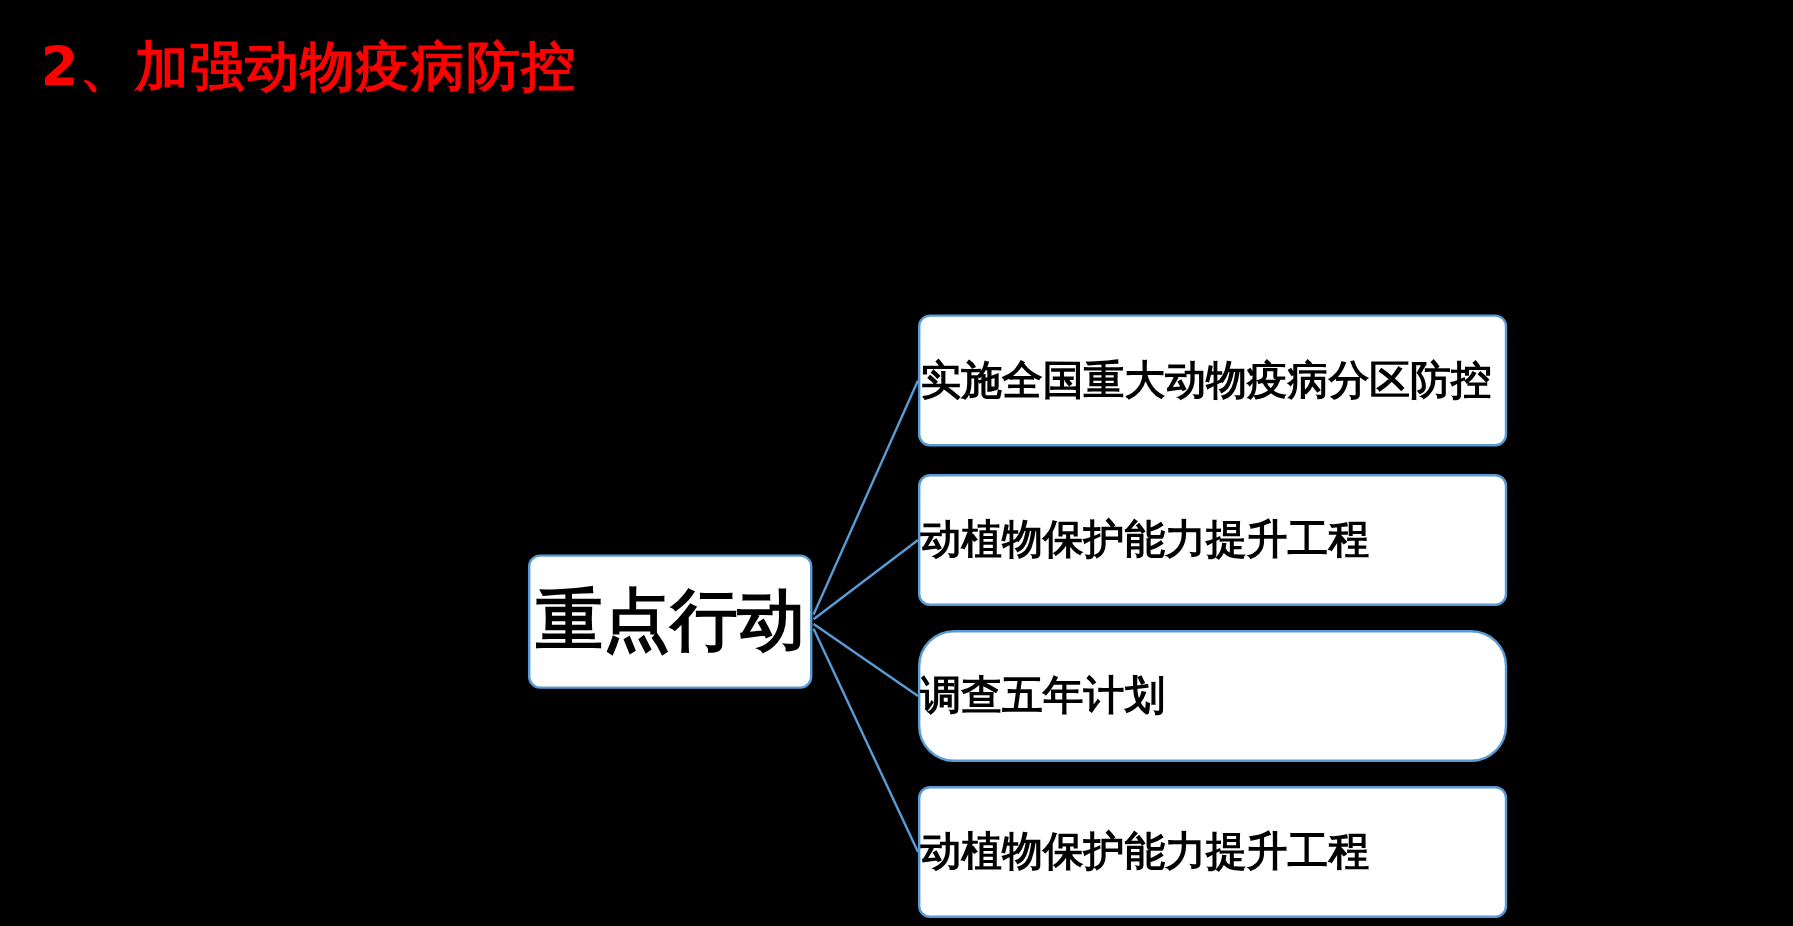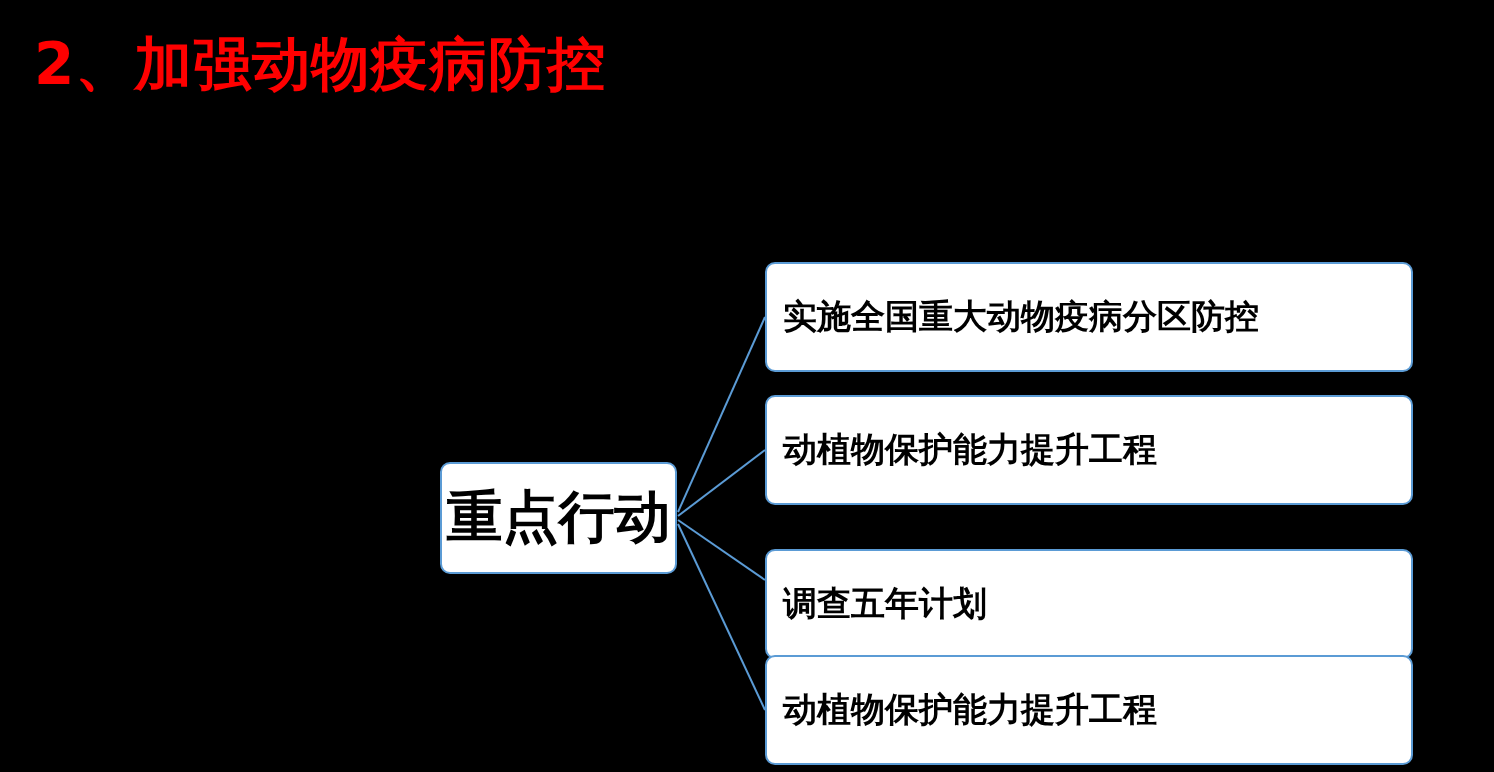--- a/index.html
+++ b/index.html
@@ -12,21 +12,21 @@
     position: relative;
     width: 1494px;
     height: 772px;
     background: #000000;
     overflow: hidden;
   }
   .slide-title {
     position: absolute;
     left: 34px;
     top: 26px;
-    font-size: 58px;
+    font-size: 45px;
     font-weight: bold;
     color: #FF0000;
     letter-spacing: 1px;
     white-space: nowrap;
   }
   .connector-layer {
     position: absolute;
     left: 0;
     top: 0;
     width: 1494px;
@@ -48,31 +48,30 @@
     top: 462px;
     width: 237px;
     height: 112px;
     justify-content: center;
     font-size: 56px;
     font-weight: bold;
     white-space: nowrap;
   }
   .branch-node {
     left: 765px;
-    width: 648px;
+    width: 491px;
     height: 110px;
-    padding-left: 16px;
     justify-content: flex-start;
     font-size: 34px;
     font-weight: bold;
     white-space: nowrap;
   }
   .branch-0 { top: 262px; }
   .branch-1 { top: 395px; }
-  .branch-2 { top: 549px; }
+  .branch-2 { top: 525px; border-radius: 30px; }
   .branch-3 { top: 655px; }
 </style>
 </head>
 <body>
 
 <div class="slide">
 
   <div class="slide-title">2、加强动物疫病防控</div>
 
   <svg class="connector-layer" viewBox="0 0 1494 772" width="1494" height="772">

